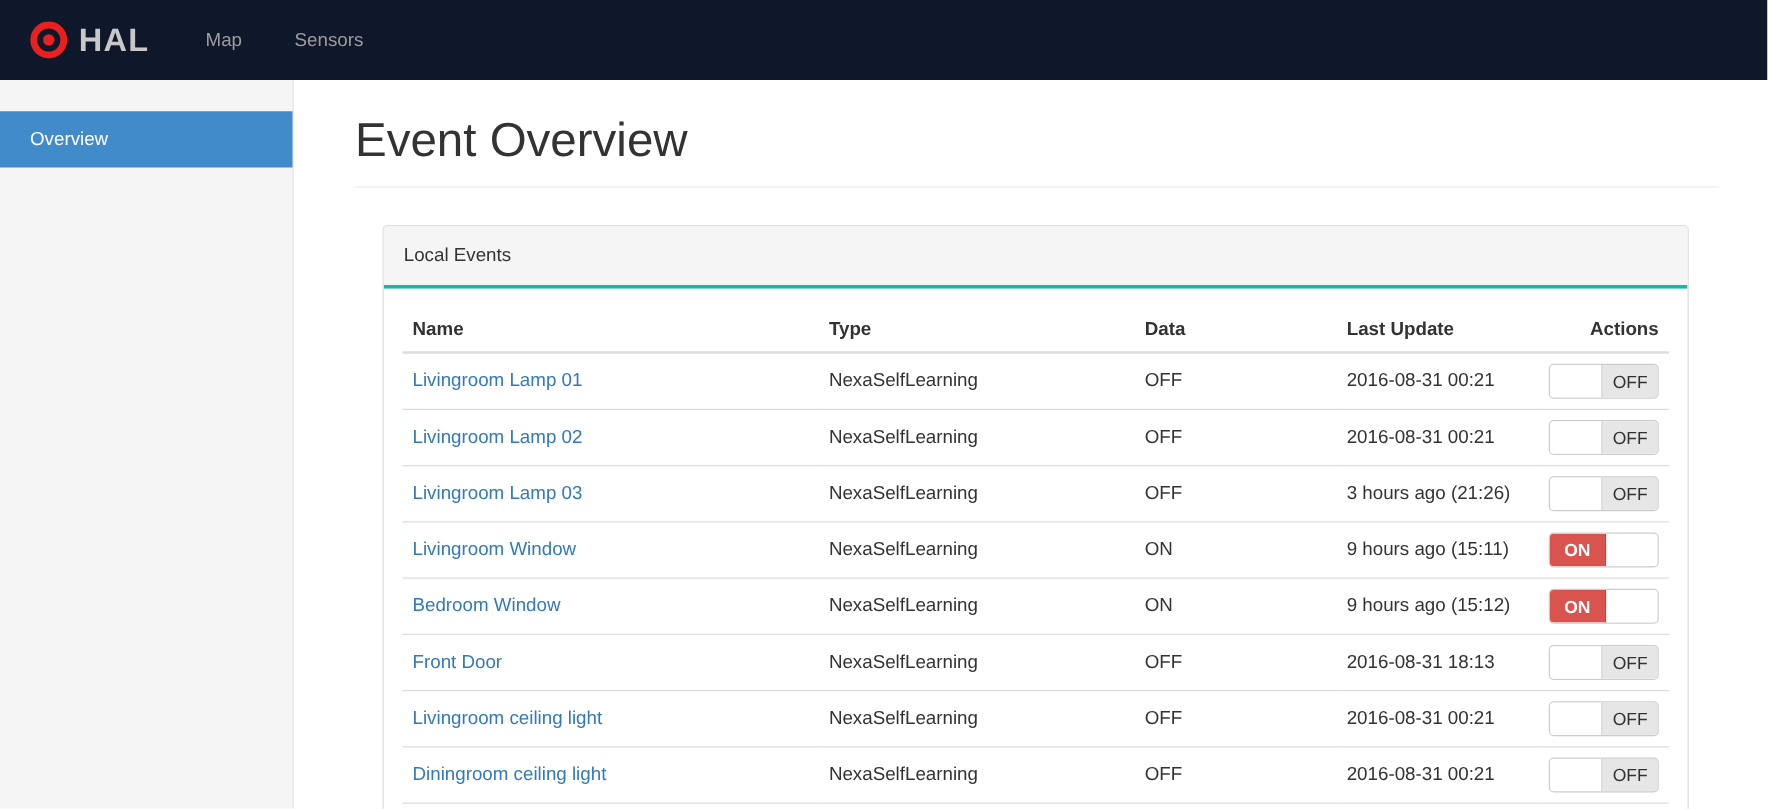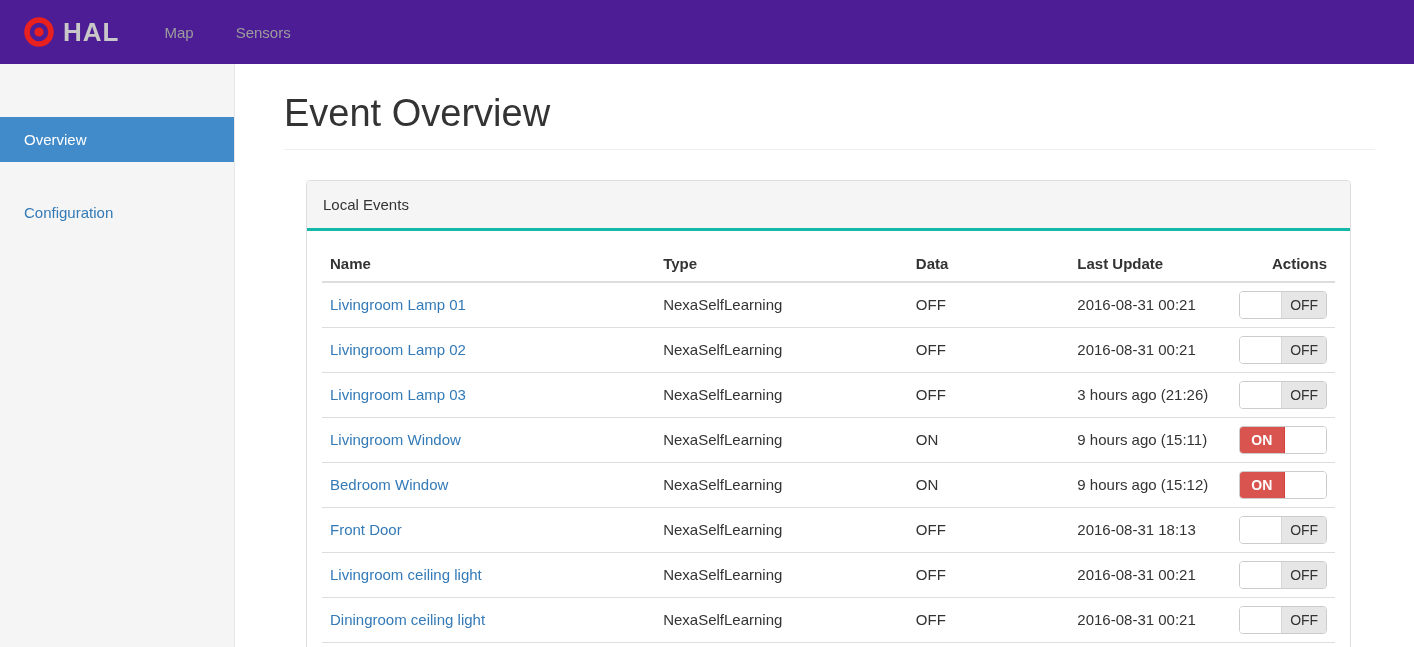--- a/index.html
+++ b/index.html
@@ -7,21 +7,21 @@
   body {
     font-family: "Liberation Sans", sans-serif;
     background: #fff;
     color: #333;
     overflow: hidden;
   }
 
   
   .navbar {
     height: 64px;
-    background: #4c1d95;
+    background: #0f172a;
     display: flex;
     align-items: stretch;
   }
   .brand {
     display: flex;
     align-items: center;
     padding: 0 24px 0 24px;
     gap: 9px;
     cursor: pointer;
   }
@@ -67,21 +67,20 @@
     border-right: 1px solid #e7e7e7;
     padding-top: 25px;
   }
   .side-item {
     display: block;
     padding: 14px 24px;
     font-size: 15px;
     color: #337ab7;
     cursor: pointer;
     text-decoration: none;
-    margin-top: 28px;
   }
   .side-item.active {
     background: #428bca;
     color: #ffffff;
   }
 
   .content {
     flex: 1;
     padding: 0 39px 0 49px;
   }
@@ -195,21 +194,20 @@
   </div>
   <div class="nav-items">
     <a class="nav-item">Map</a>
     <a class="nav-item">Sensors</a>
   </div>
 </div>
 
 <div class="layout">
   <div class="sidebar">
     <a class="side-item active">Overview</a>
-    <a class="side-item">Configuration</a>
   </div>
 
   <div class="content">
     <h1 class="page-title">Event Overview</h1>
     <div class="page-header-rule"></div>
 
     <div class="panel">
       <div class="panel-heading">Local Events</div>
       <div class="panel-body">
         <table class="events">

